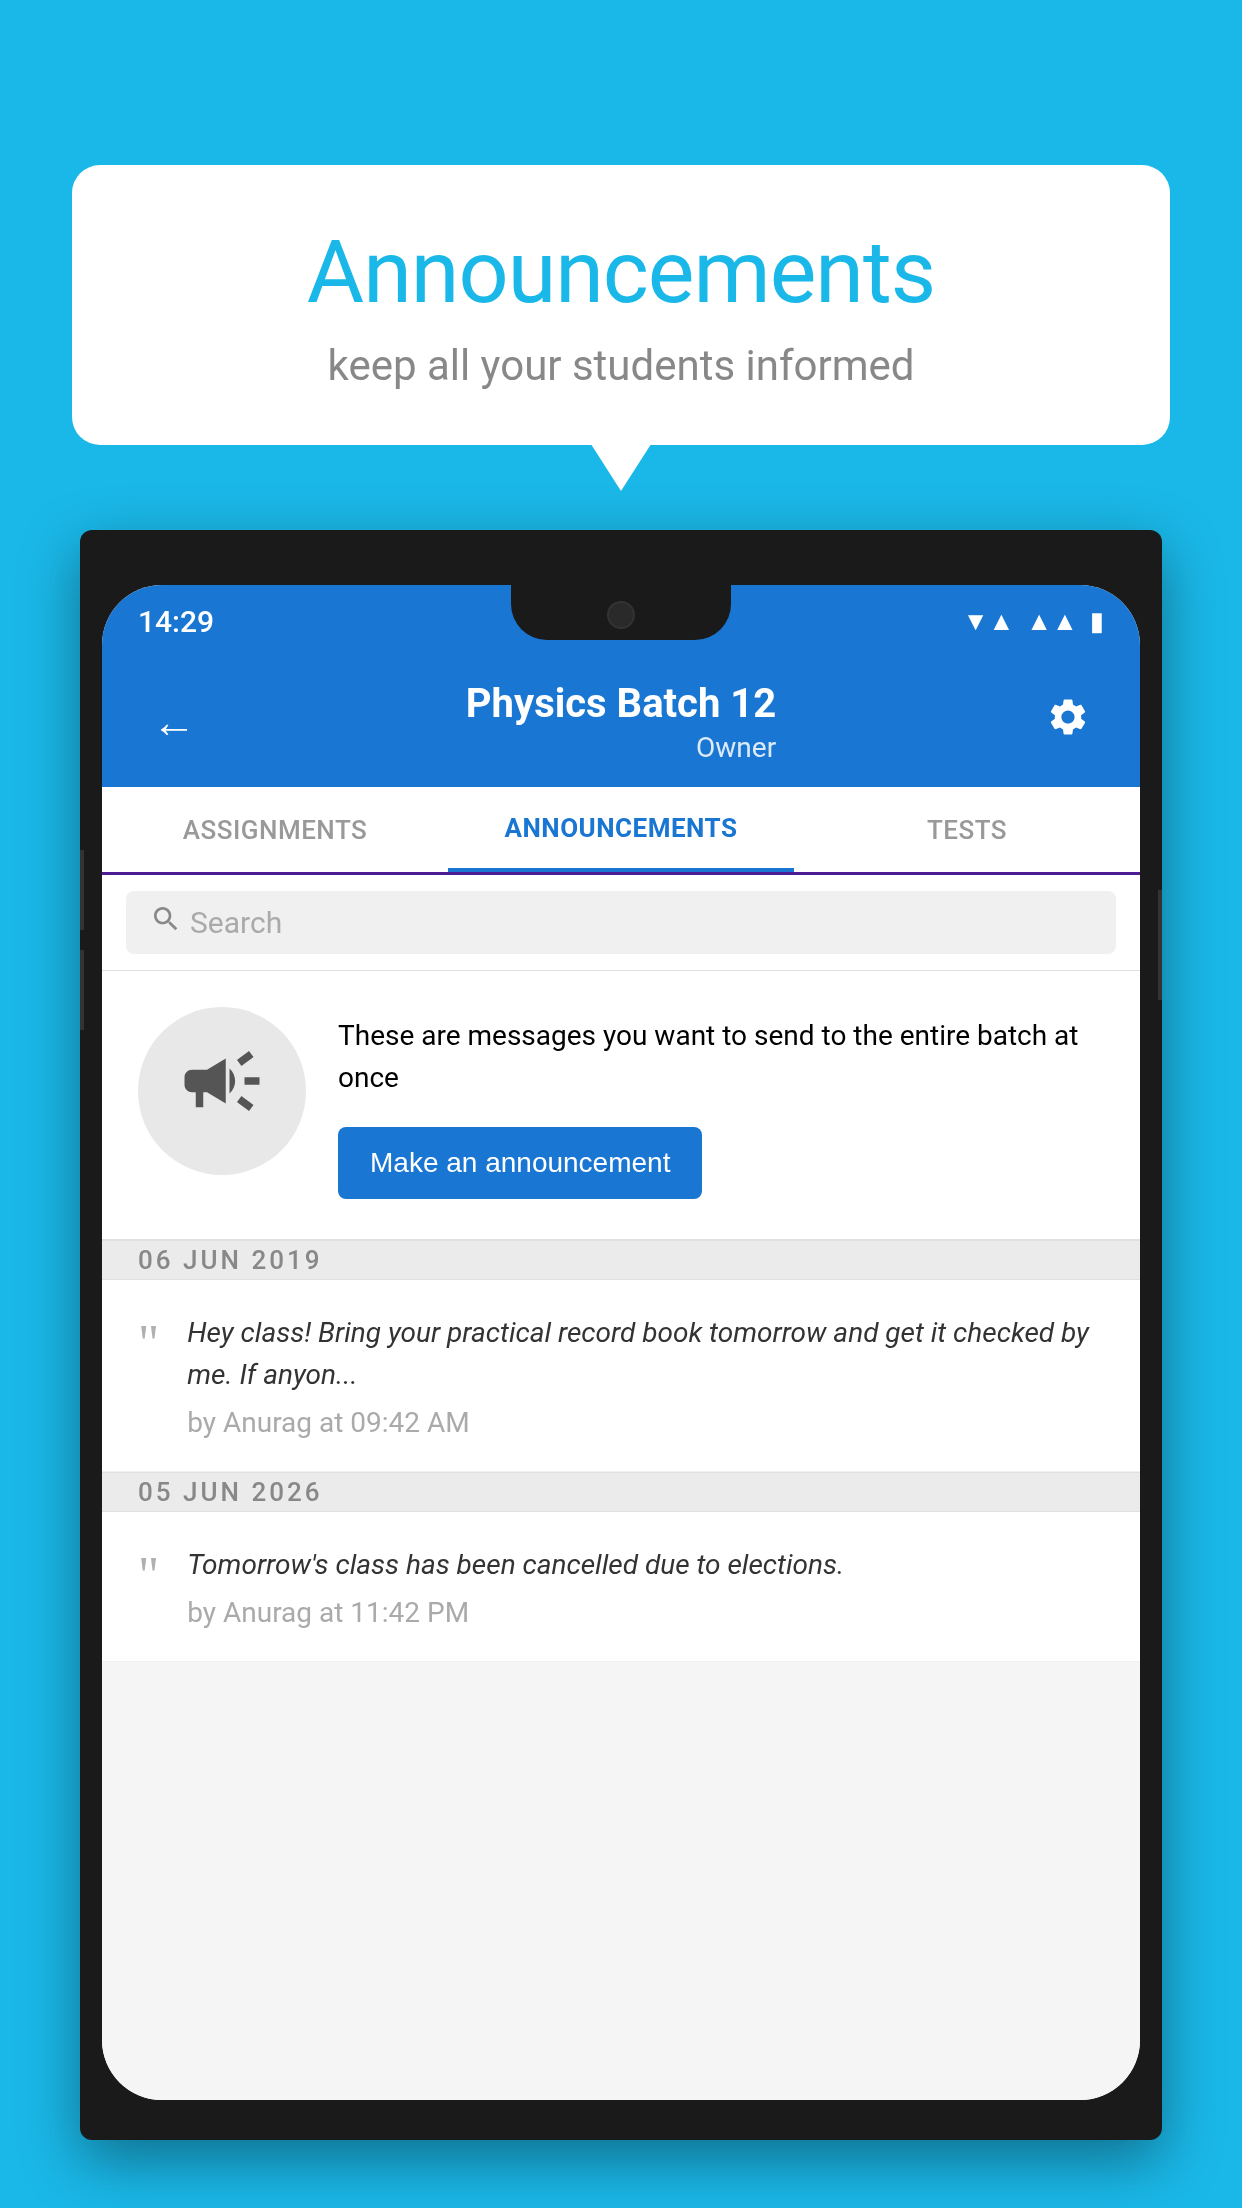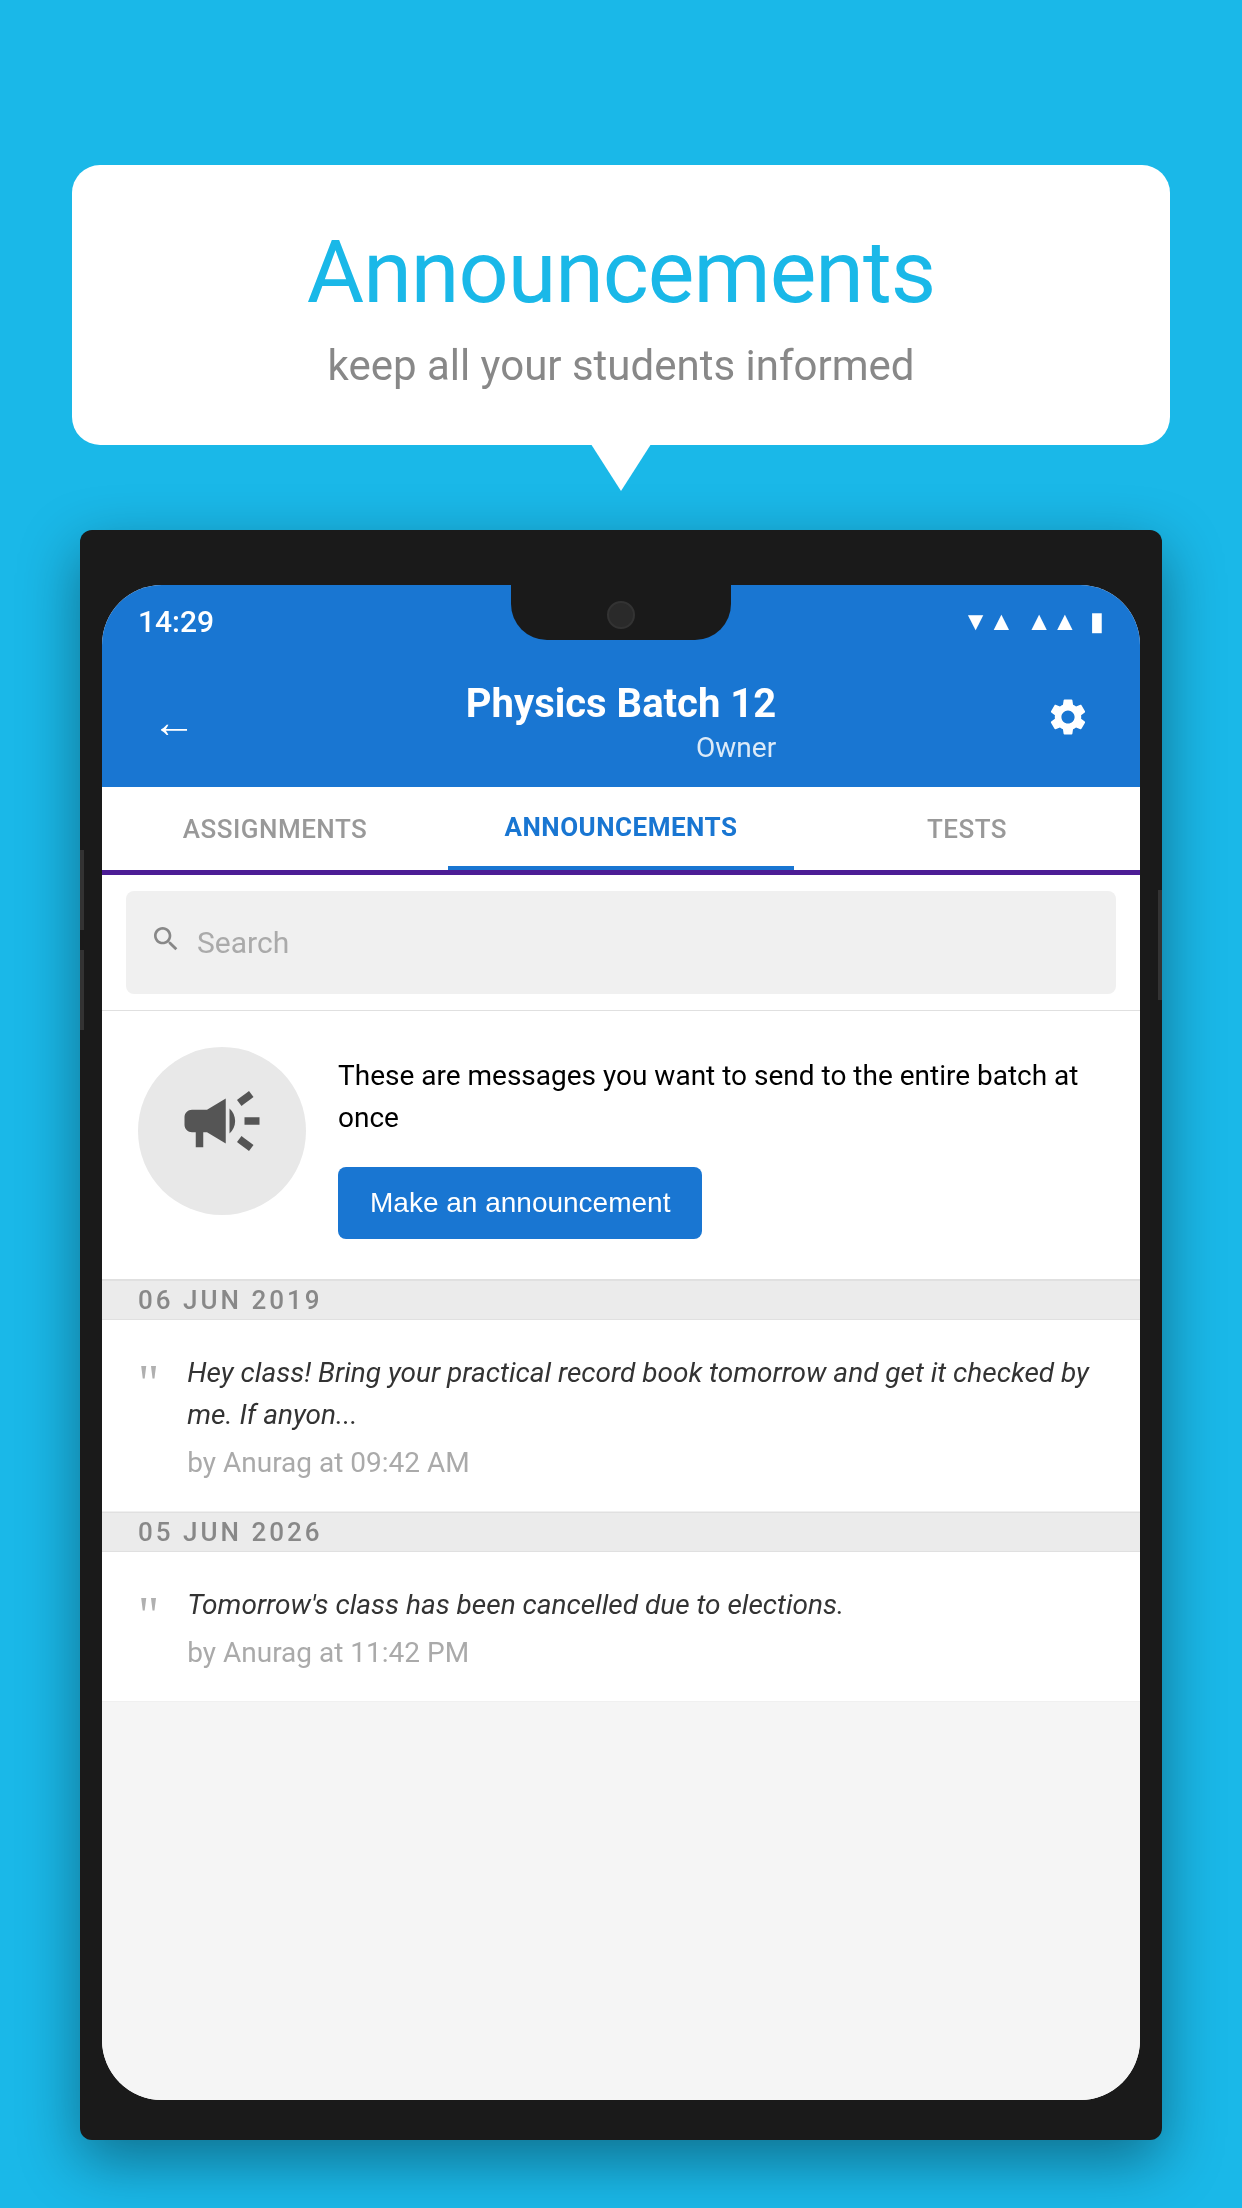--- a/index.html
+++ b/index.html
@@ -183,21 +183,21 @@
     
     .tab-bar {
       position: absolute;
       top: 202px;
       left: 0;
       right: 0;
       height: 88px;
       background: white;
       display: flex;
       align-items: center;
-      border-bottom: 5px solid #4c1d95;
+      border-bottom: 3px solid #4c1d95;
       z-index: 10;
     }
 
     .tab-item {
       flex: 1;
       text-align: center;
       font-size: 26px;
       font-weight: 500;
       color: #999;
       padding: 0 10px;
@@ -231,22 +231,22 @@
       background: white;
       padding: 16px 24px;
       border-bottom: 1px solid #e0e0e0;
     }
 
     .search-bar {
       background: #f0f0f0;
       border-radius: 8px;
       display: flex;
       align-items: center;
-      padding: 32px 24px;
-      gap: 15px;
+      padding: 12px 24px;
+      gap: 8px;
     }
 
     .search-icon {
       font-size: 30px;
       color: #888;
     }
 
     .search-text {
       font-size: 30px;
       color: #aaa;

